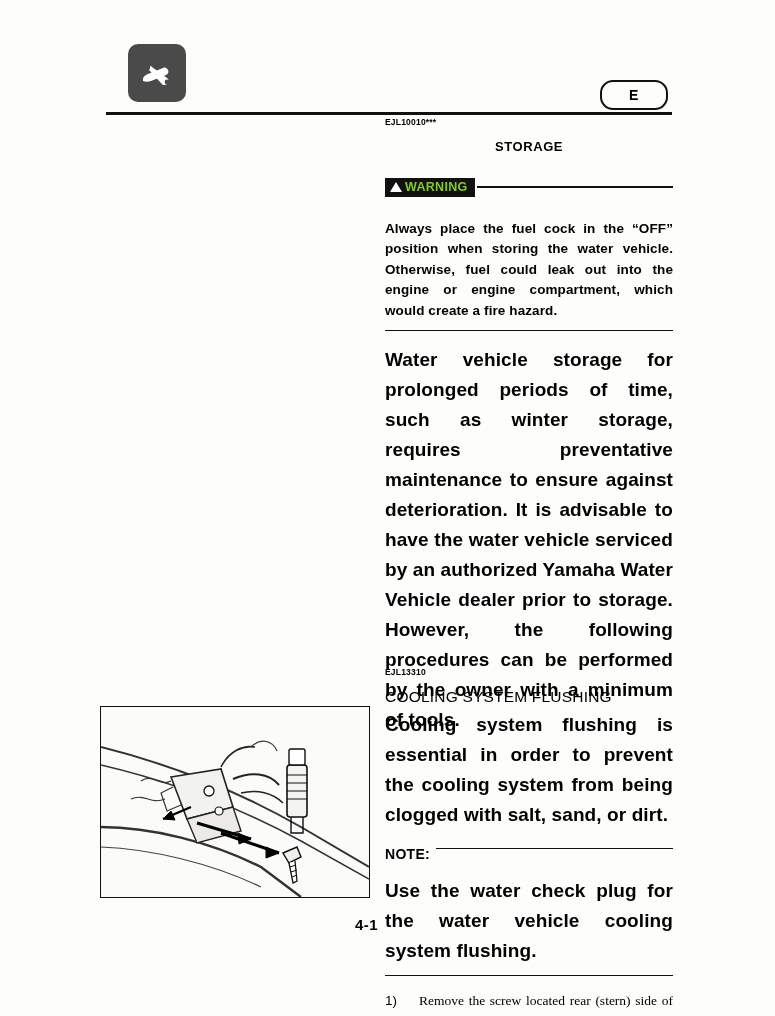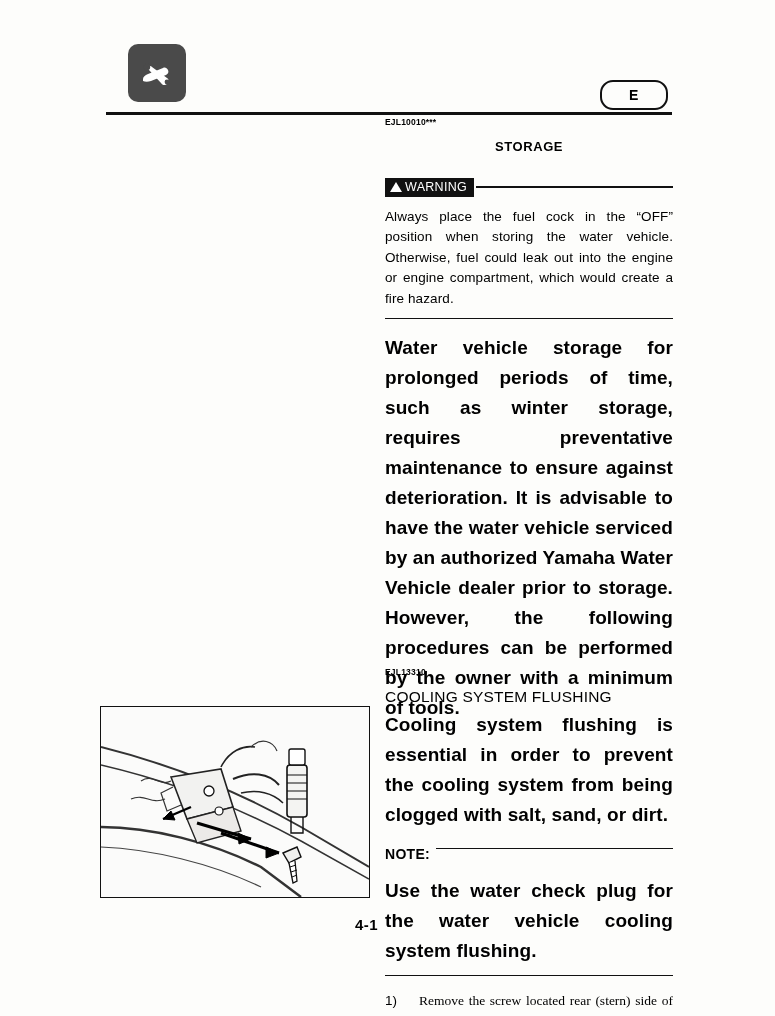--- a/index.html
+++ b/index.html
@@ -85,23 +85,23 @@
   }
 
   
   .warning-head {
     display: flex;
     align-items: center;
     margin-top: 24px;
   }
   .warning-badge {
     background: #111;
-    color: #ffffff;
+    color: #84cc16;
     font-size: 12.5px;
-    font-weight: normal;
+    font-weight: bold;
     letter-spacing: 0.3px;
     padding: 2px 7px 3px 5px;
     display: flex;
     align-items: center;
     white-space: nowrap;
   }
   .warn-tri {
     display: inline-block;
     width: 0; height: 0;
     border-left: 6px solid transparent;
@@ -113,23 +113,23 @@
   }
   .warning-line {
     flex: 1;
     height: 0;
     border-top: 2px solid #111;
     margin-left: 2px;
   }
 
   .warning-text {
     font-size: 13.5px;
-    font-weight: normal;
+    font-weight: bold;
     line-height: 1.52;
-    margin-top: 10px;
+    margin-top: 22px;
     text-align: justify;
     letter-spacing: 0.1px;
   }
 
   .hr {
     border-top: 1.5px solid #111;
     height: 0;
     margin: 9px 0 0 0;
   }
 

